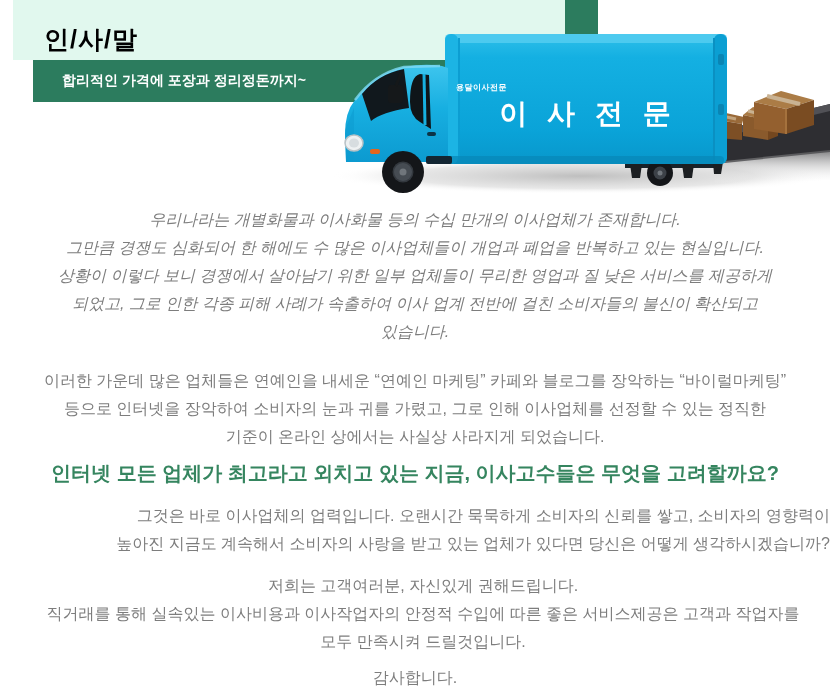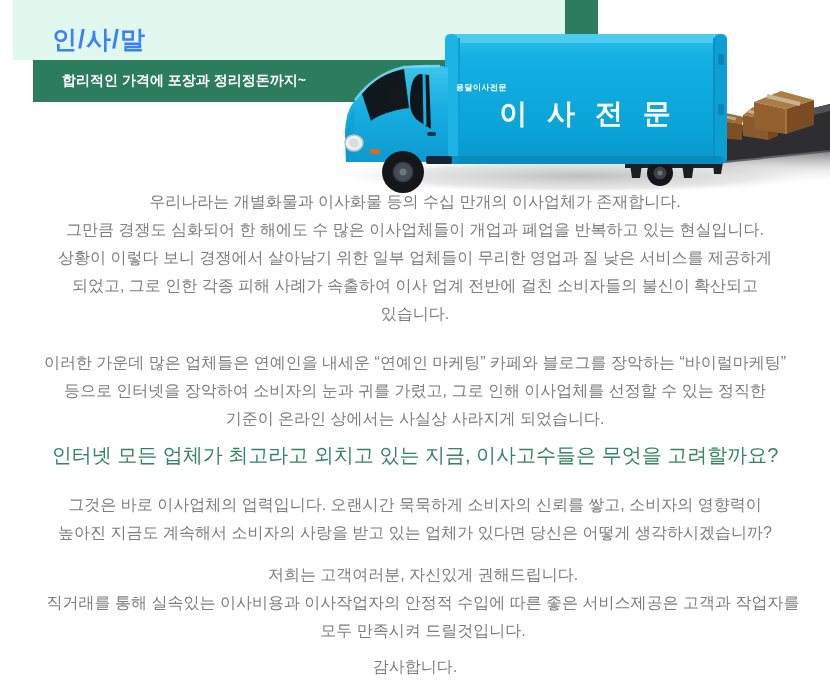--- a/index.html
+++ b/index.html
@@ -28,22 +28,22 @@
     width: 33px; height: 70px;
     background: #2c7c5e;
   }
   .slogan-bar {
     position: absolute; left: 33px; top: 60px;
     width: 568px; height: 42px;
     background: #2c7c5e;
     display: flex; align-items: center;
   }
   .page-title {
-    position: absolute; left: 52px; top: 27px;
-    font-size: 25px; font-weight: 600; color: #3b82f6;
+    position: absolute; left: 44px; top: 27px;
+    font-size: 25px; font-weight: 600; color: #000000;
     letter-spacing: 1px; line-height: 1;
   }
   .slogan-text {
     margin-left: 29px;
     font-size: 14px; font-weight: 700; color: #ffffff;
     letter-spacing: 0px;
   }
 
   .truck-wrap {
     position: absolute; left: 330px; top: 0;
@@ -53,32 +53,32 @@
   
   .content {
     position: absolute; top: 188px; left: 0;
     width: 830px;
     text-align: center;
     color: #7d7d7d;
     font-size: 16px;
     line-height: 28px;
   }
   .content p { white-space: pre-line; }
-  .para-1 { margin-top: 0; }
+  .para-1 { margin-top: 18px; font-style: italic; }
   .para-2 { margin-top: 21px; }
   .headline {
     margin-top: 7px;
     color: #35855f;
     font-size: 20px;
-    font-weight: 400;
+    font-weight: 700;
     line-height: 30px;
     white-space: pre-line;
     text-align: center;
   }
-  .para-3 { margin-top: 21px; }
+  .para-3 { margin-top: 14px; text-align: right; }
   .para-4 { margin-top: 14px; margin-left: 16px; }
   .thanks  { margin-top: 8px; }
 </style>
 </head>
 <body>
 
 <div class="page">
 
   <div class="hero">
     <div class="mint-box"></div>

